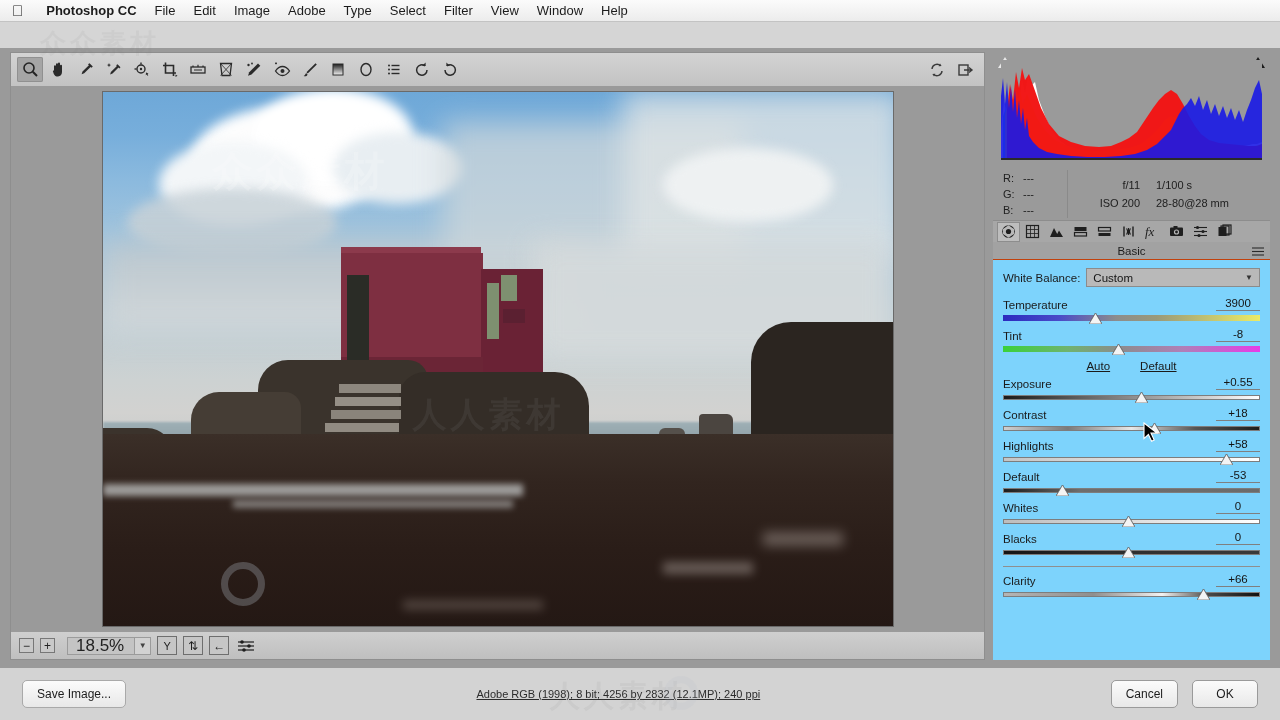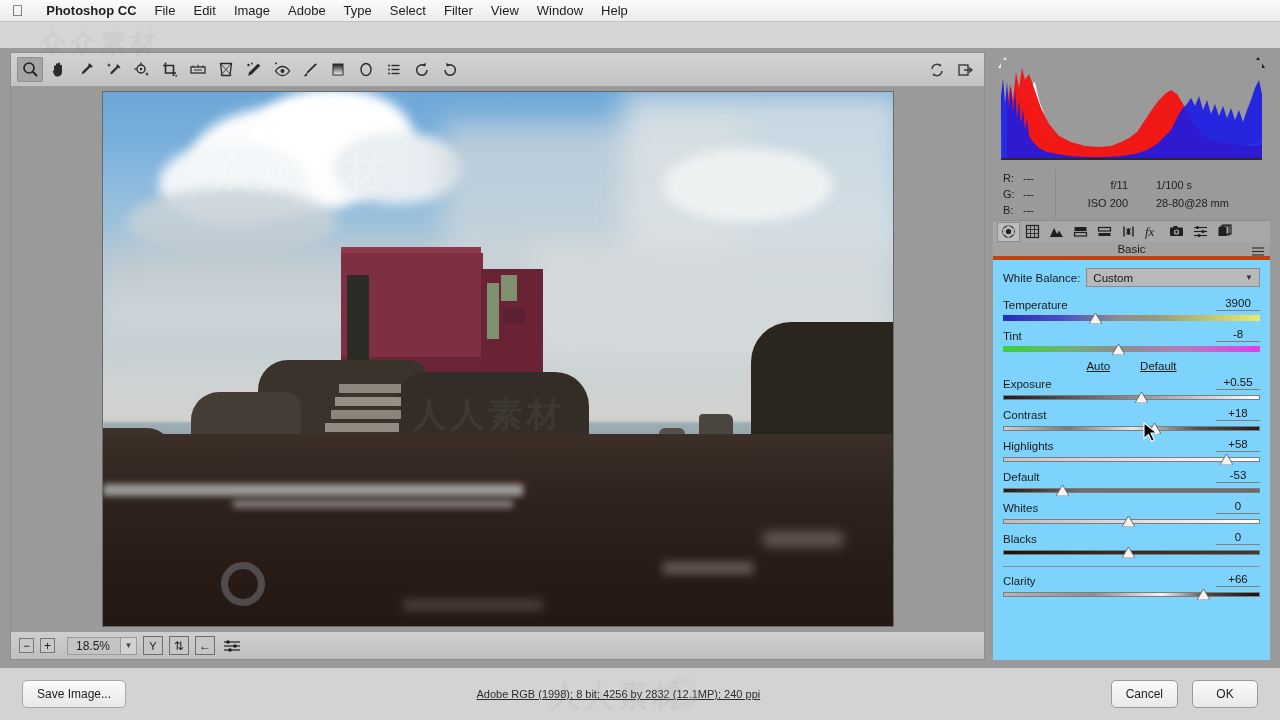--- a/index.html
+++ b/index.html
@@ -77,21 +77,21 @@
   }
   .zbtn {
     width: 15px; height: 15px; border: 1px solid #777; background: #c9c9c9;
     display: flex; align-items: center; justify-content: center;
     font-size: 12px; line-height: 1; color: #222;
   }
   .zoomsel {
     display: flex; align-items: center; height: 18px; background: #c4c4c4;
     border: 1px solid #9b9b9b; margin-left: 6px;
   }
-  .zoomsel .val { padding: 0 10px 0 8px; font-size: 12px; min-width: 48px; }
+  .zoomsel .val { padding: 0 10px 0 8px; font-size: 17px; min-width: 48px; }
   .zoomsel .caret { width: 16px; height: 100%; background: #d2d2d2; border-left: 1px solid #9b9b9b;
     display:flex; align-items:center; justify-content:center; font-size: 8px; color:#444; }
   .filename { flex: 1; text-align: center; font-size: 11.5px; color: #222; }
   .sbtn {
     width: 20px; height: 19px; border: 1px solid #6e6e6e; background: #c6c6c6;
     display: flex; align-items: center; justify-content: center; color: #1e1e1e;
   }
   .sbtn-plain { width: 22px; height: 19px; display:flex; align-items:center; justify-content:center; color:#1e1e1e;}
 
   
@@ -106,39 +106,39 @@
   .histogram { position: absolute; left: 8px; top: 8px; width: 261px; height: 100px; }
 
   .info {
     height: 56px; display: flex; align-items: center; padding: 4px 10px 0 10px;
     font-size: 11px; color: #202020;
   }
   .rgbcol { width: 74px; border-right: 1px solid #8a8a8a; padding-right: 8px; }
   .rgbrow { display: flex; gap: 8px; line-height: 16px; }
   .rgbrow .lbl { width: 12px; }
   .exifcol { flex: 1; padding-left: 16px; text-align: center; line-height: 18px; }
-  .exifrow { display: flex; justify-content: flex-start; gap: 28px; }
+  .exifrow { display: flex; justify-content: flex-start; gap: 16px; }
   .exifrow span:first-child { width: 56px; text-align: right; }
   .exifrow span:last-child { width: 104px; text-align: left; }
 
   .tabbar {
     height: 22px; background: #a7a7a7; display: flex; align-items: center;
     padding-left: 4px; gap: 1px; border-top: 1px solid #8d8d8d;
   }
   .tab {
     width: 23px; height: 20px; display: flex; align-items: center; justify-content: center;
     color: #1f1f1f;
   }
   .tab.active { background: #bdbdbd; box-shadow: inset 0 0 0 1px #8d8d8d; }
 
   .panel-head {
     height: 18px; background: #a2a2a2; display: flex; align-items: center;
     justify-content: center; position: relative;
     font-size: 11.5px; color: #1c1c1c;
-    border-bottom: 4px solid #c2410c;
+    border-bottom: 1px solid #c2410c;
   }
   .panel-menu { position: absolute; right: 6px; top: 4px; }
 
   .panel-body {
     flex: 1; background: #7dd3fc; padding: 8px 10px 0 10px; overflow: hidden;
     position: relative;
   }
 
   .wbrow { display: flex; align-items: center; gap: 6px; margin-bottom: 10px; }
   .wblabel { font-size: 11.5px; color: #1a1a1a; }

